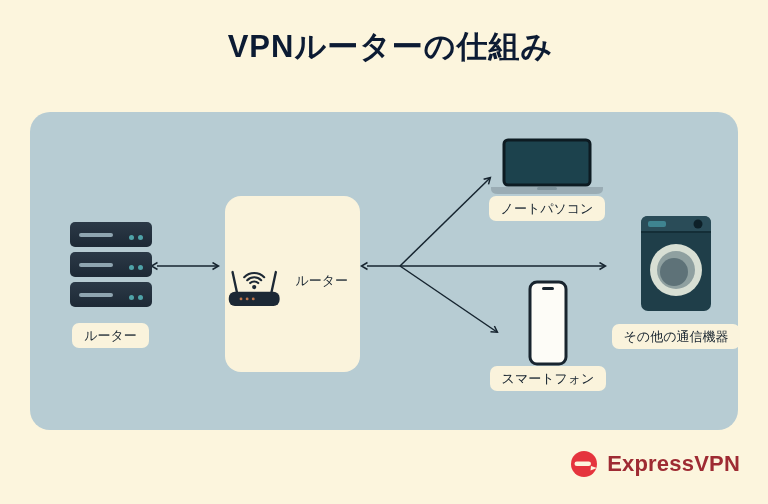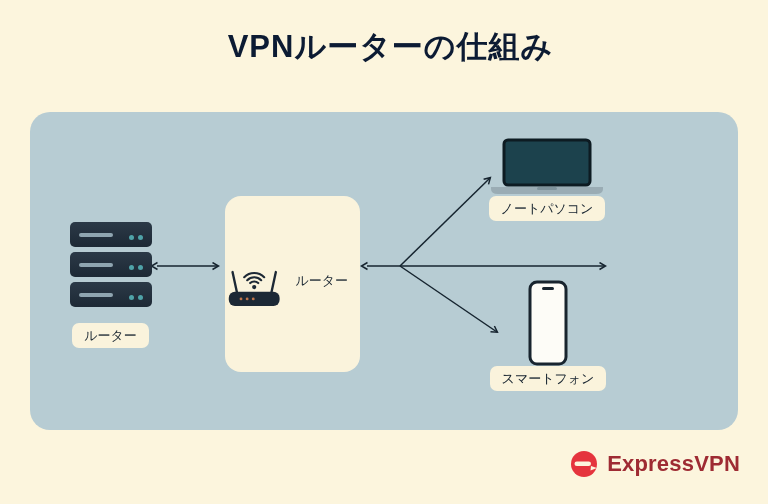--- a/index.html
+++ b/index.html
@@ -154,20 +154,33 @@
 
   <div class="node node-laptop">
     <svg width="120" height="58" viewBox="0 0 120 58">
       <rect x="17" y="2" width="86" height="45" rx="4" fill="#1C424D" stroke="#0D1B22" stroke-width="3"></rect>
       <path d="M4 49 H116 V51 Q116 56 109 56 H11 Q4 56 4 51 Z" fill="#9AACB4"></path>
       <rect x="50" y="49" width="20" height="3" rx="1.5" fill="#7E929B"></rect>
     </svg>
     <div class="pill">ノートパソコン</div>
   </div>
 
+  <div class="node node-washer">
+    <svg width="72" height="102" viewBox="0 0 72 102">
+      <rect x="1" y="6" width="70" height="95" rx="7" fill="#1F3E49"></rect>
+      <path d="M1 13 Q1 6 8 6 H64 Q71 6 71 13 V22 H1 Z" fill="#2A4C58"></path>
+      <line x1="1" y1="22" x2="71" y2="22" stroke="#142E37" stroke-width="2"></line>
+      <rect x="8" y="11" width="18" height="6" rx="2" fill="#3F8490"></rect>
+      <circle cx="58" cy="14" r="4.5" fill="#0D2028"></circle>
+      <circle cx="36" cy="60" r="26" fill="#D8DFD4"></circle>
+      <circle cx="36" cy="60" r="19" fill="#8FA0A0"></circle>
+      <circle cx="34" cy="62" r="14" fill="#5E7278"></circle>
+    </svg>
+    <div class="pill">その他の通信機器</div>
+  </div>
 
   <div class="node node-phone">
     <svg width="40" height="86" viewBox="0 0 40 86">
       <rect x="2" y="2" width="36" height="82" rx="7" fill="#FDFCF7" stroke="#18242E" stroke-width="3"></rect>
       <rect x="14" y="7" width="12" height="3" rx="1.5" fill="#18242E"></rect>
     </svg>
     <div class="pill">スマートフォン</div>
   </div>
 
 </div>

